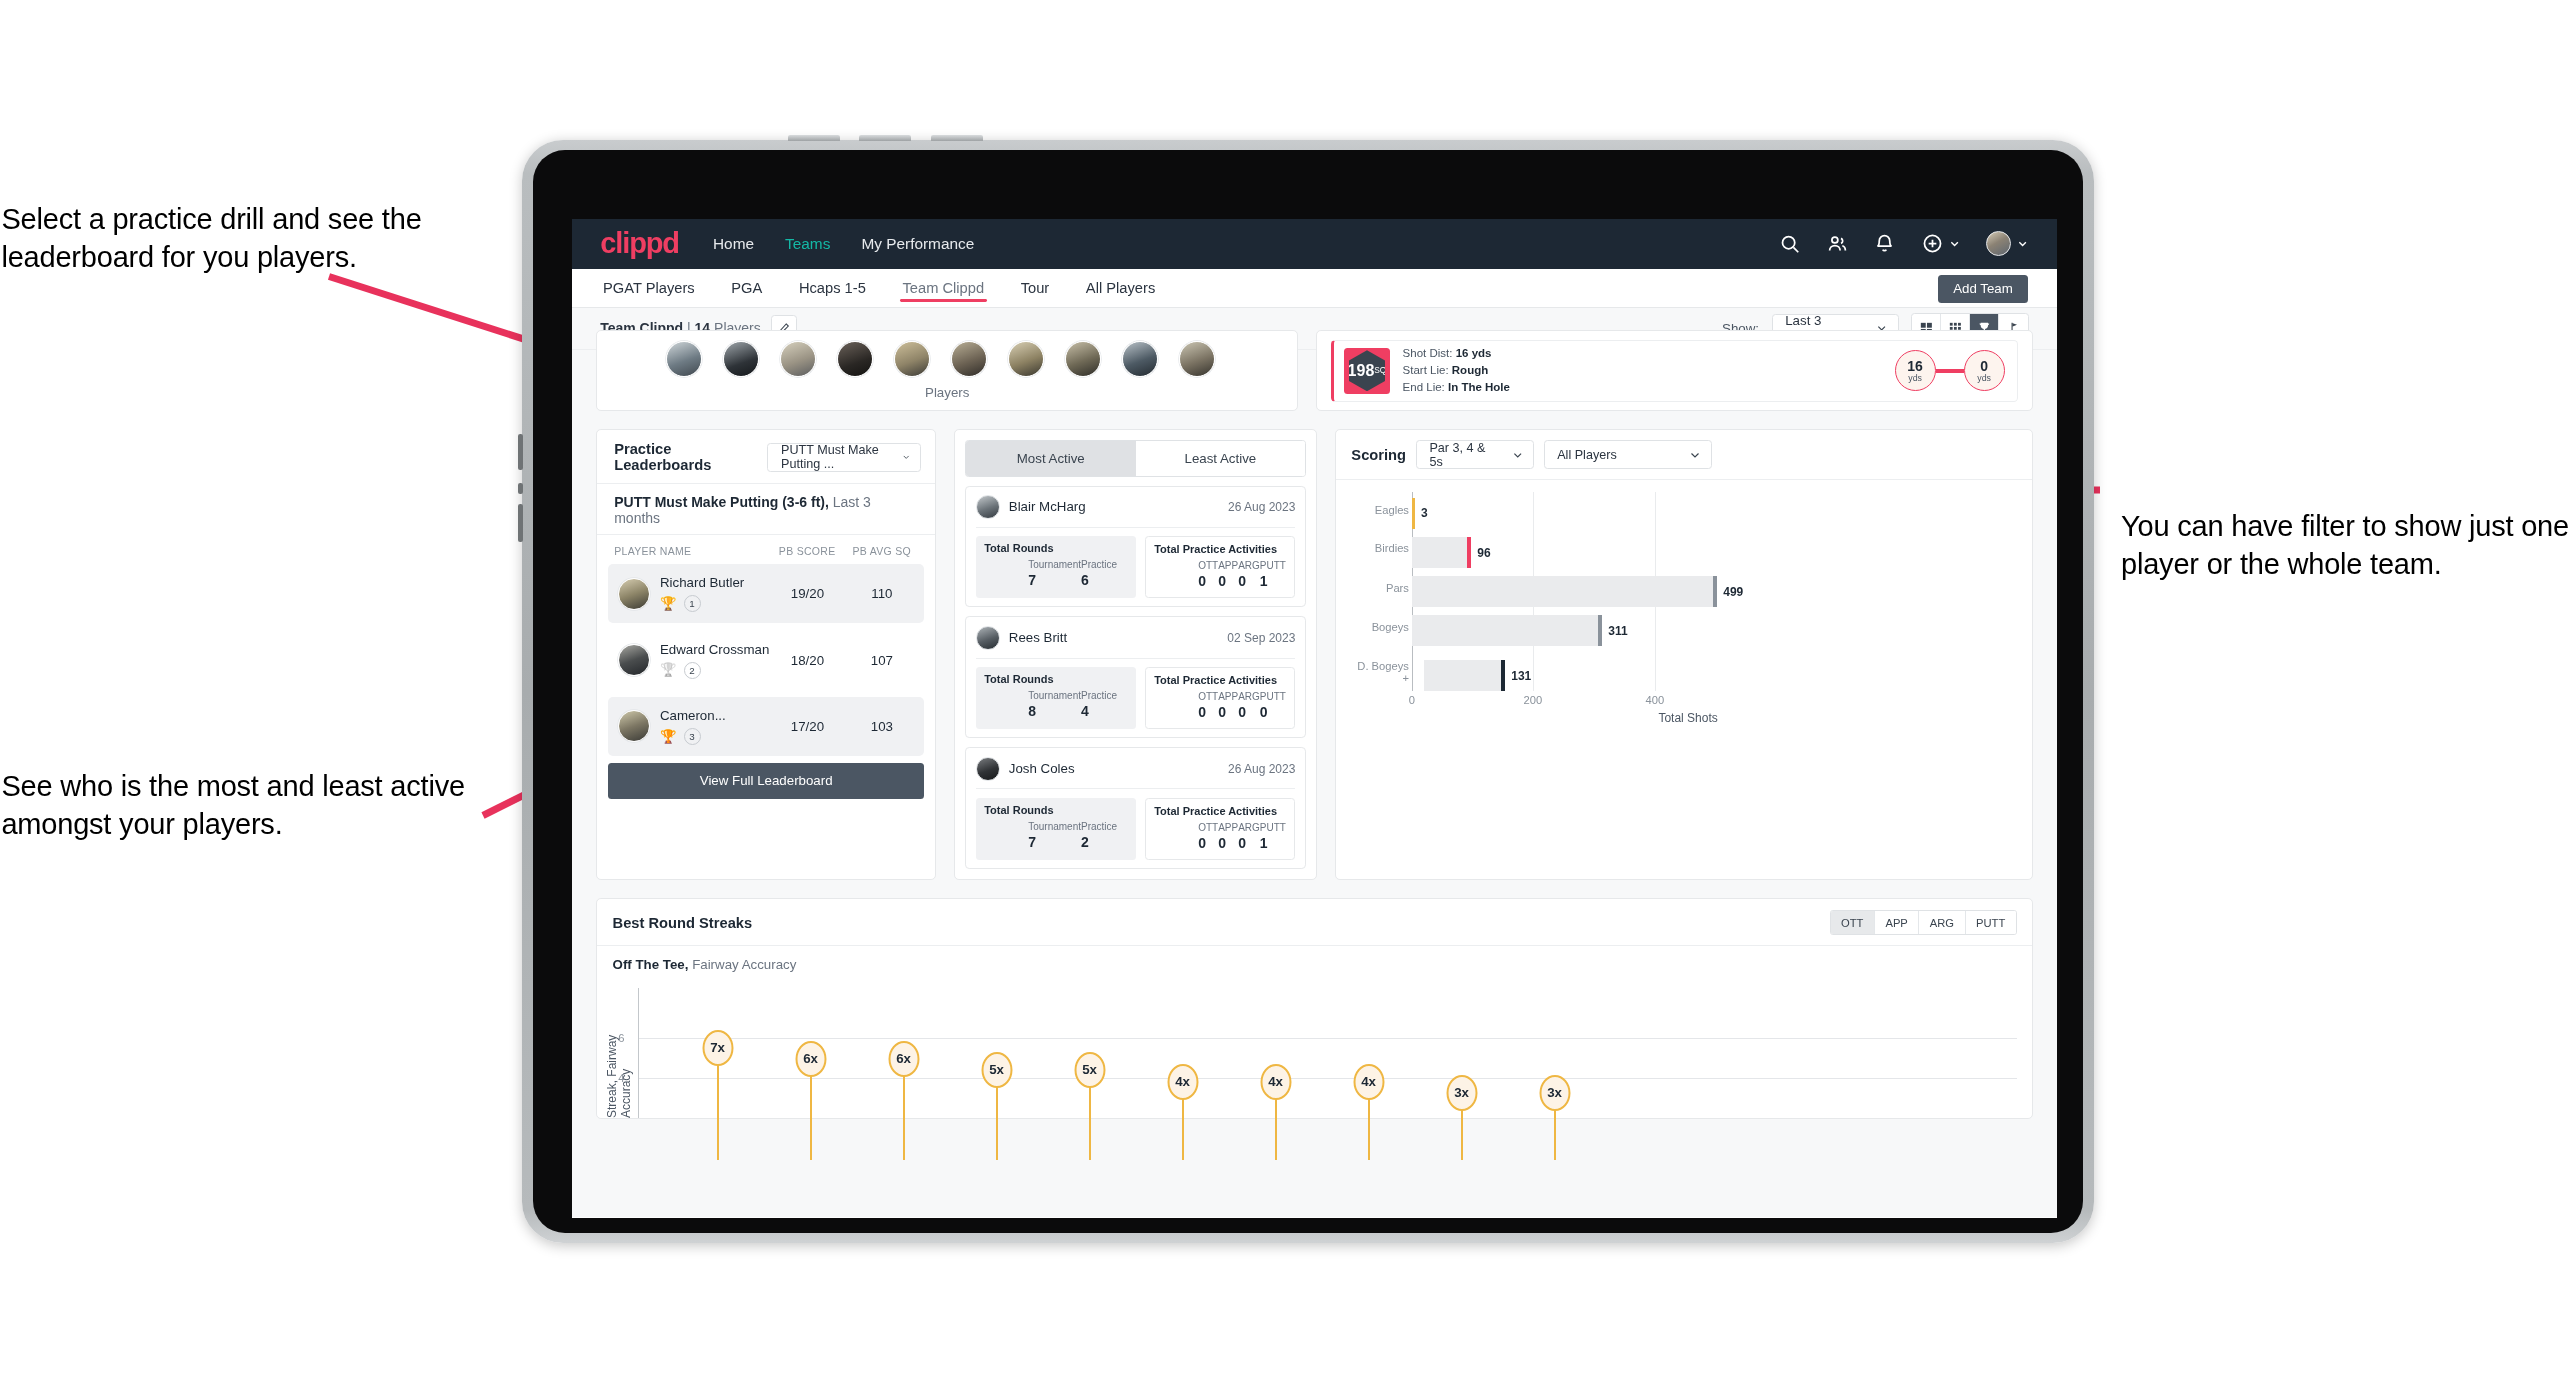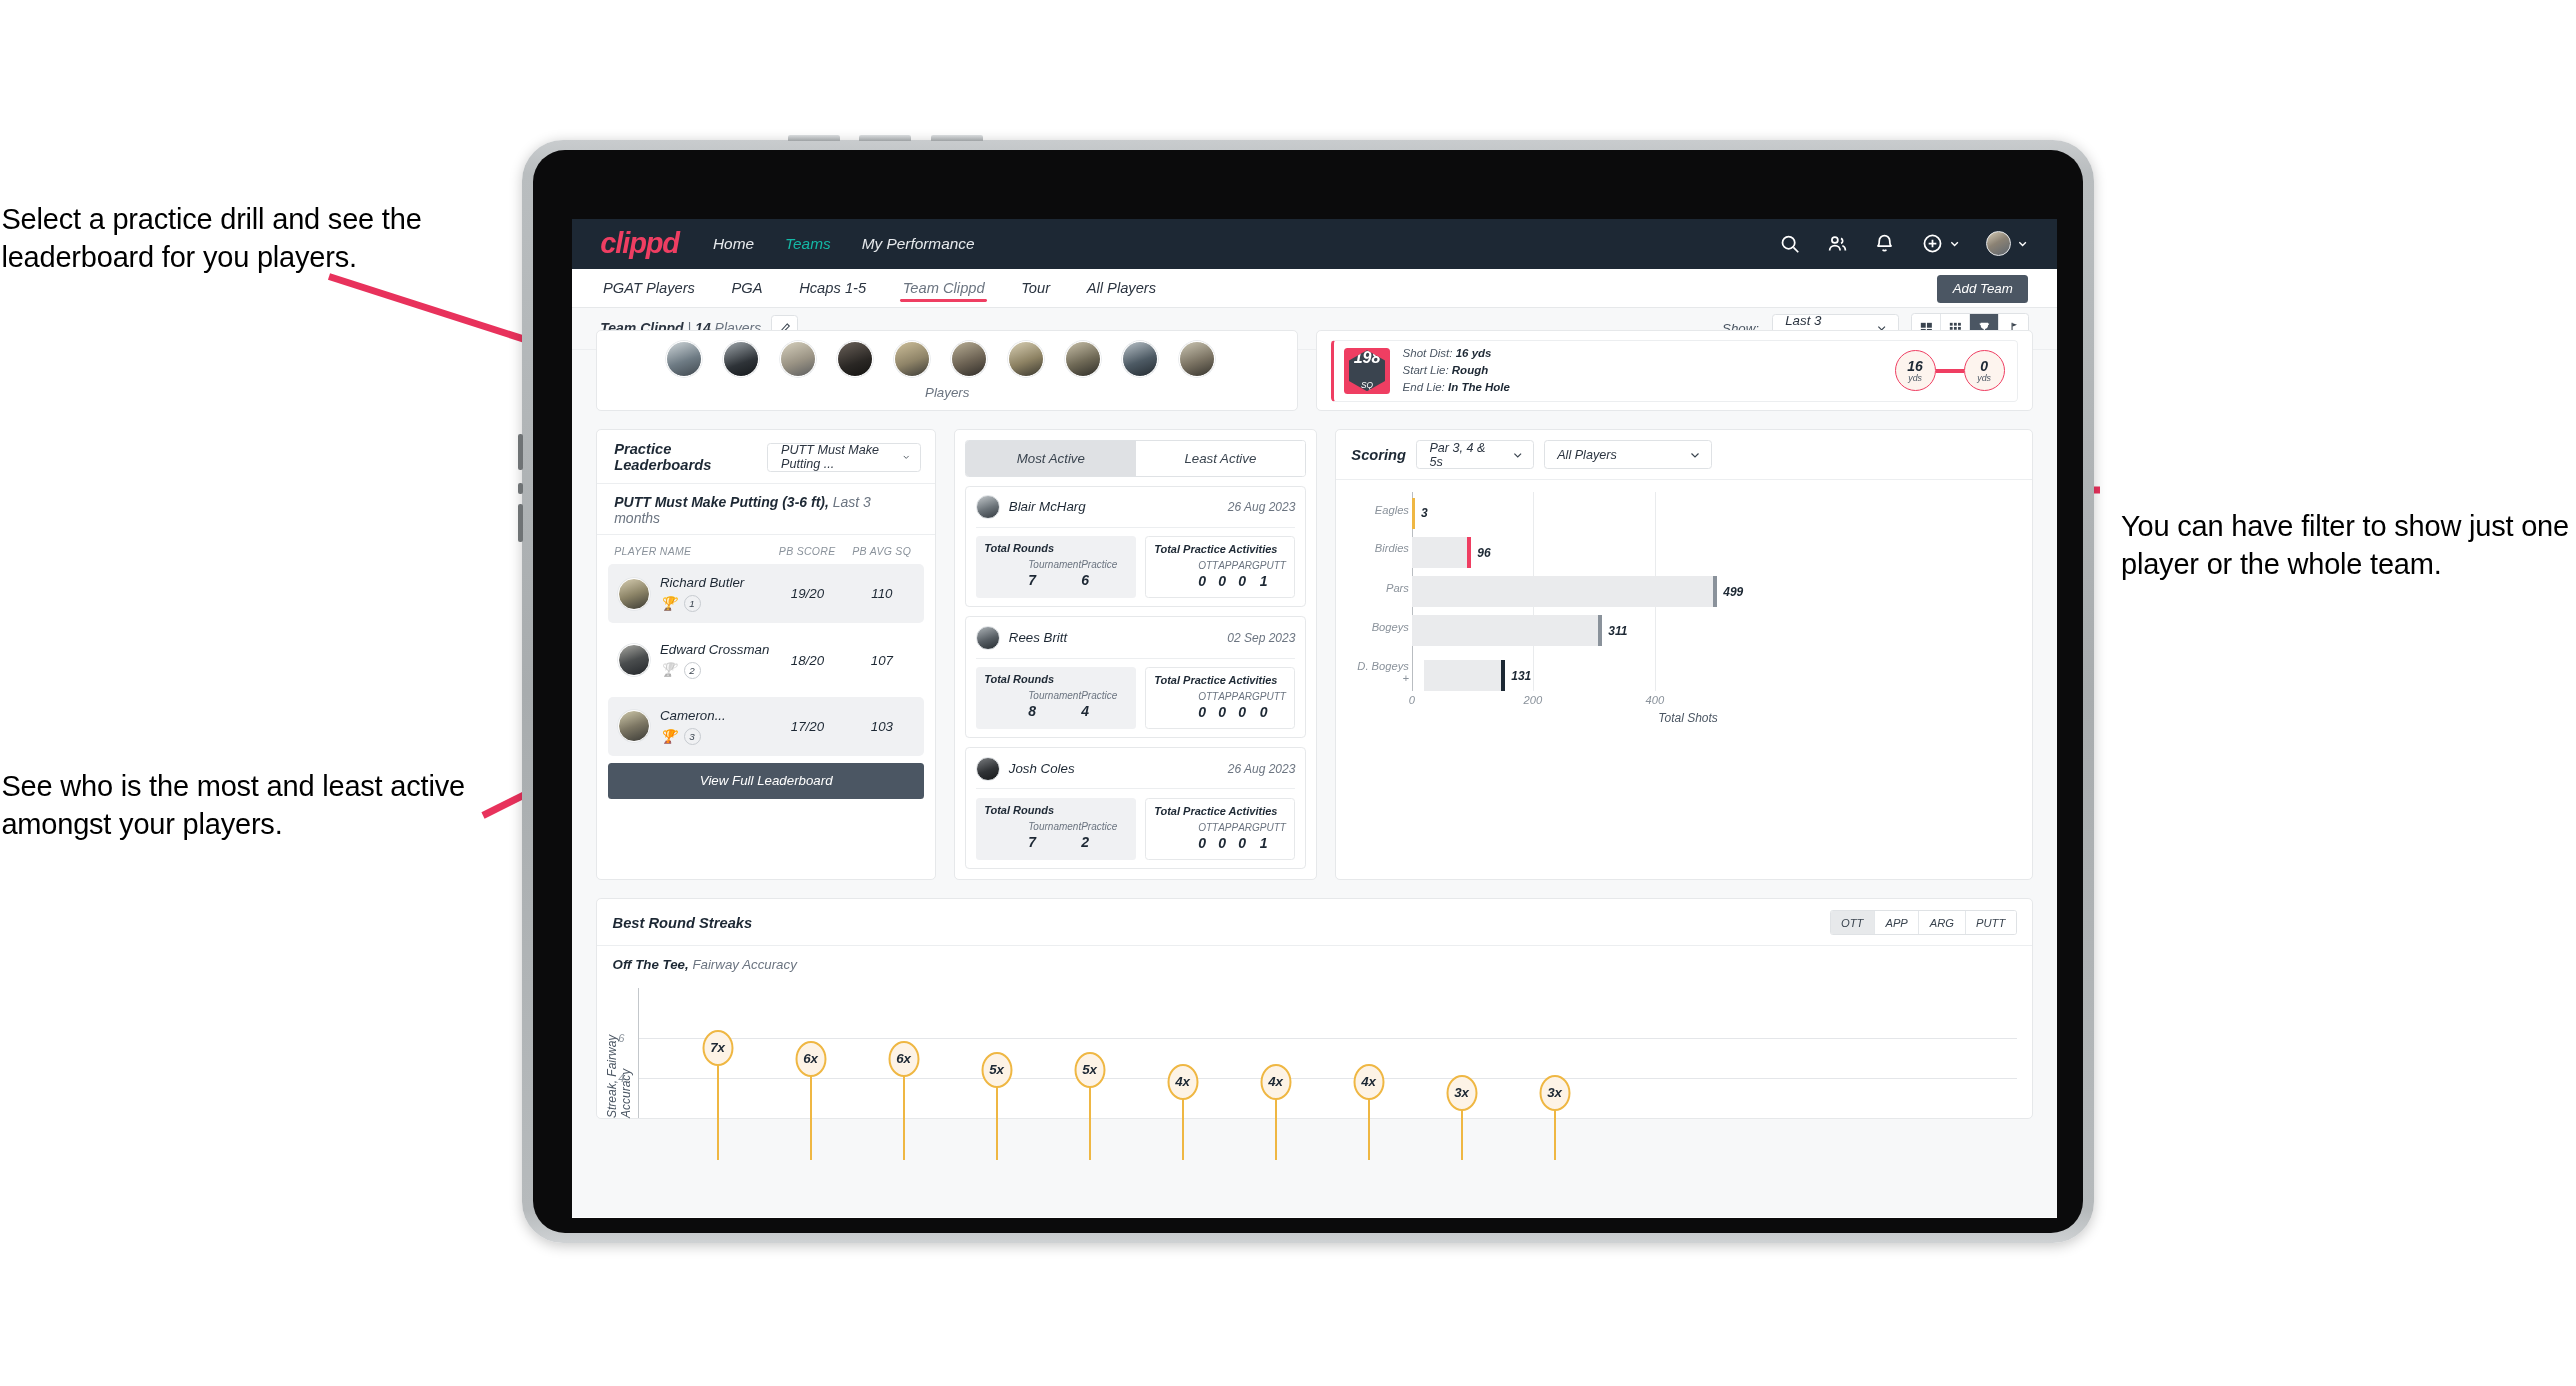--- a/index.html
+++ b/index.html
@@ -27,21 +27,20 @@
   .arrow-svg { position: absolute; left: 0; top: 0; width: 2576px; height: 1386px; pointer-events: none; }
 
   
   .tablet {
     position: absolute;
     left: 522px; top: 140px;
     width: 1572px; height: 1103px;
     background: linear-gradient(180deg,#c9ccce 0%, #b9bdbf 3%, #a8acae 50%, #b6babc 97%, #cfd2d4 100%);
     border-radius: 41px;
     box-shadow: 0 2.8px 12.6px rgba(0,0,0,.22);
-    font-style: italic;
   }
   .tablet-screen {
     position: absolute;
     left: 11.2px; top: 9.8px; right: 11.2px; bottom: 9.8px;
     background: #0b0b0c;
     border-radius: 32px;
     overflow: hidden;
   }
   .tbtn {
     position: absolute; top: -4.9px; height: 6.3px;
@@ -177,21 +176,21 @@
     border: 0.7px solid #eceef0; border-radius: 4.2px; border-left: 3.5px solid #ef3e62;
     height: 100%; display: flex; align-items: center; padding: 0 12.6px 0 9.8px;
   }
   .hexbox {
     width: 46px; height: 46px; background: #ef3e62; border-radius: 3.5px;
     display: flex; align-items: center; justify-content: center; flex: 0 0 auto;
   }
   .hex {
     width: 36px; height: 41px; background: #3a444f;
     clip-path: polygon(50% 0%, 100% 25%, 100% 75%, 50% 100%, 0% 75%, 0% 25%);
-    display: flex; flex-direction: column; align-items: center; justify-content: space-between;
+    display: flex; flex-direction: row; align-items: center; justify-content: center;
     color: #fff;
   }
   .hex .n { font-size: 16px; font-weight: 700; line-height: 1; }
   .hex .u { font-size: 8.4px; line-height: 1.5; }
   .shot-lines { margin-left: 12.6px; font-size: 11.5px; color: #4b5663; line-height: 1.5; }
   .shot-lines b { color: #1d2834; }
   .dist-vis { margin-left: auto; display: flex; align-items: center; }
   .dist-c {
     width: 41px; height: 41px; border-radius: 50%; border: 1.4px solid #ef3e62;
     background: #fdf4ee; display: flex; flex-direction: column;

